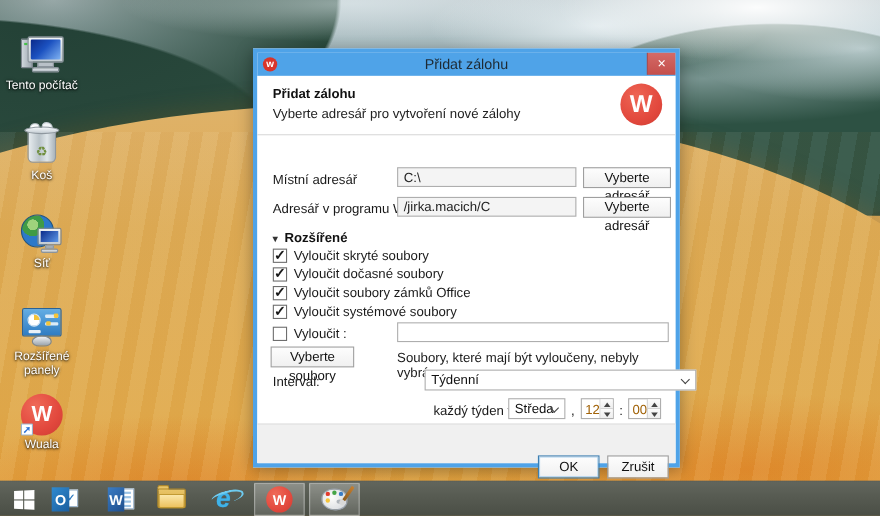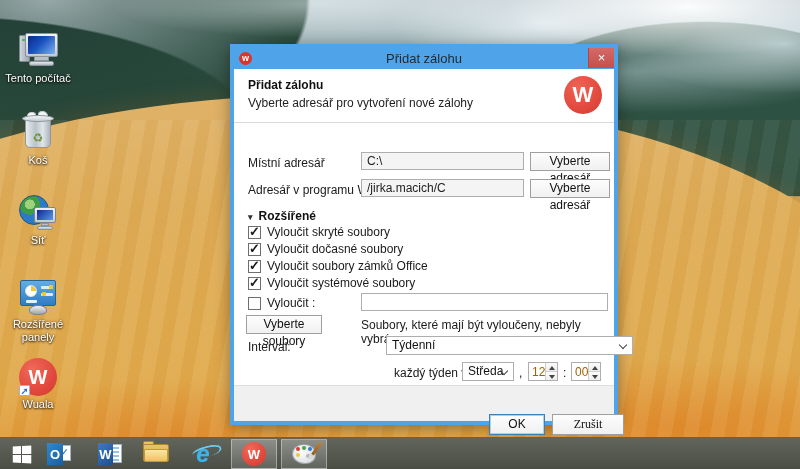--- a/index.html
+++ b/index.html
@@ -291,21 +291,21 @@
     <div class="spin" style="left:337px;top:293px;">
       <span class="num">00</span>
       <span class="btns">
           <div class="up"></div>
           <div class="dn"></div>
         </span>
     </div>
 
     <div class="dlg-footer"></div>
     <div class="btn default" style="left:255px;top:345px;width:56px;height:21px;line-height:19px;">OK</div>
-    <div class="btn" style="left:318px;top:345px;width:72px;height:21px;line-height:19px;font-family:Liberation Serif, serif;">Zrušit</div>
+    <div class="btn" style="left:318px;top:345px;width:56px;height:21px;line-height:19px;">Zrušit</div>
   </div>
 </div>
 
 <div class="taskbar">
   <div class="tb-item" style="left:6px;">
     <div class="winlogo">
         <div></div>
         <div></div>
         <div></div>
         <div></div>

